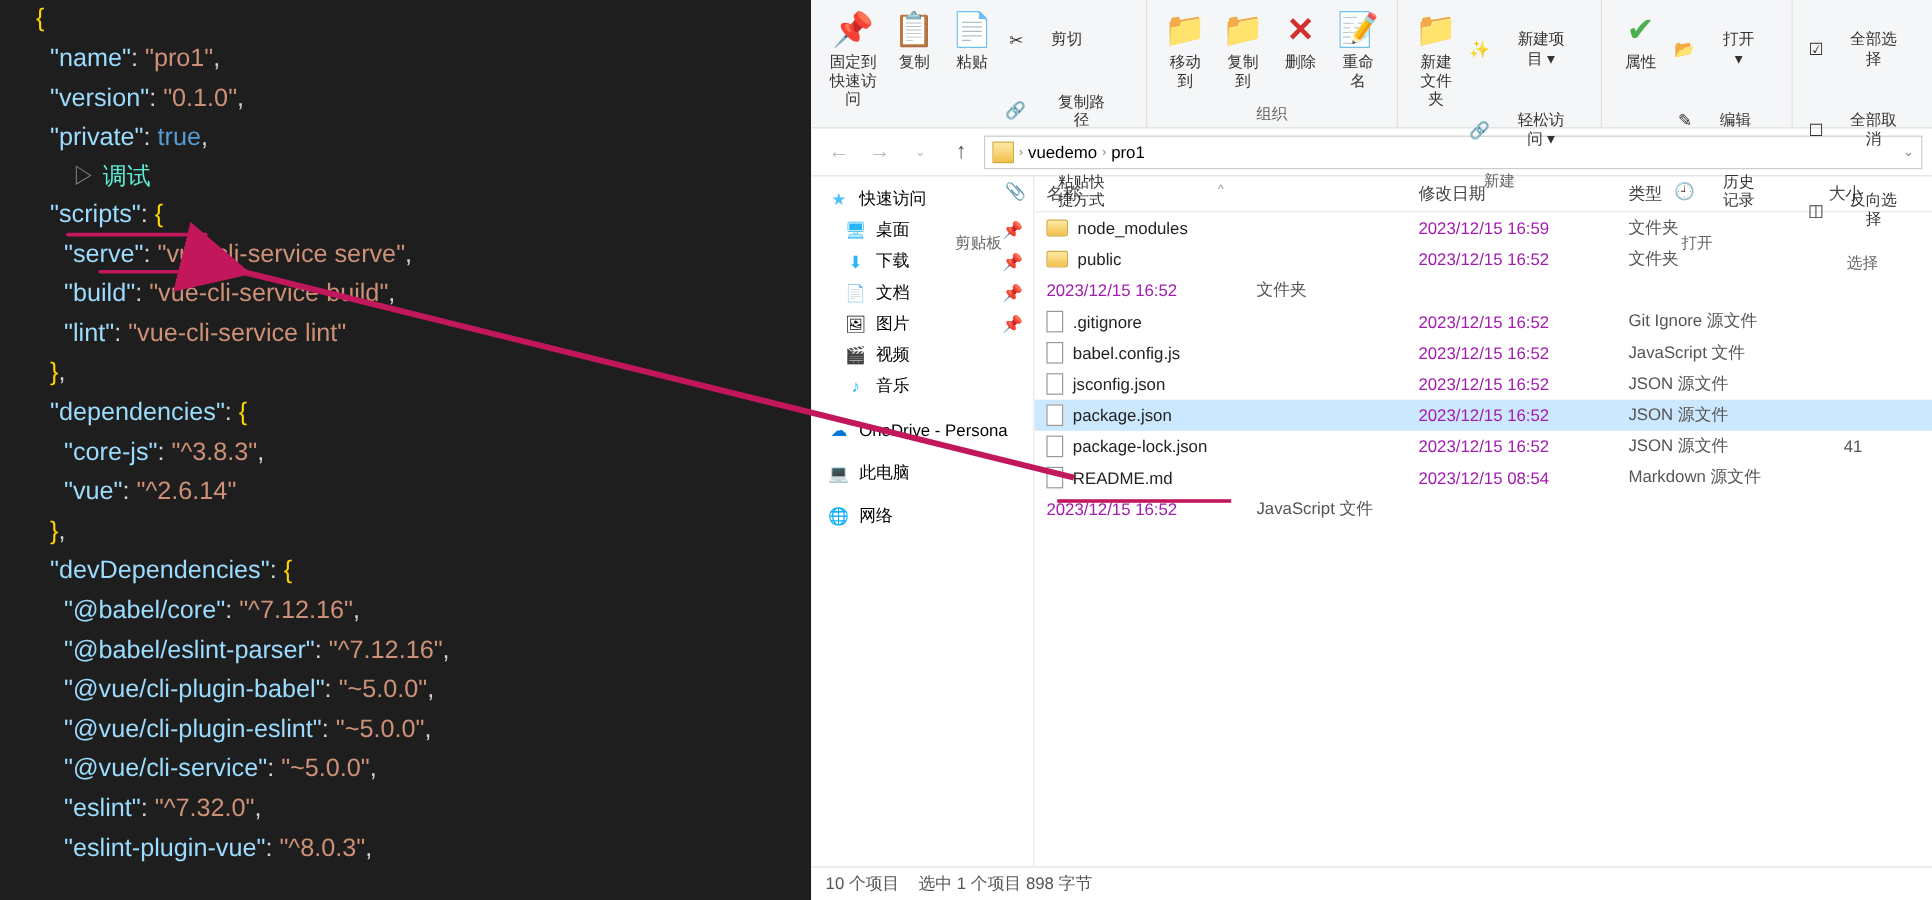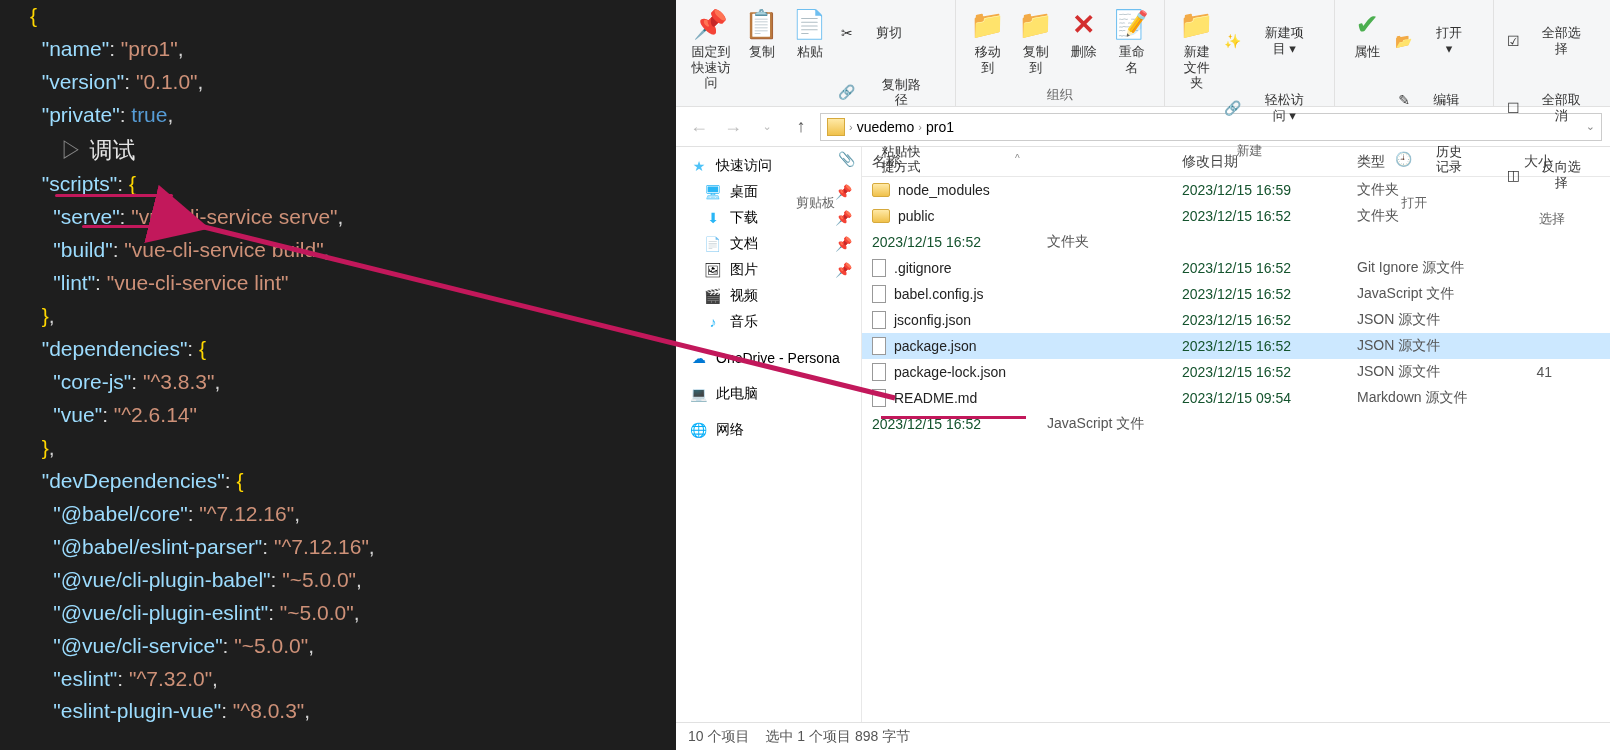--- a/index.html
+++ b/index.html
@@ -4,21 +4,21 @@
 <style>
 *{margin:0;padding:0;box-sizing:border-box;font-family:"Microsoft YaHei","Segoe UI",sans-serif}
 body{width:1610px;height:750px;overflow:hidden;display:flex}
 .editor{width:676px;height:750px;background:#1e1e1e;color:#d4d4d4;font-family:Consolas,monospace;font-size:21px;line-height:1.57;padding:0 0 0 30px;position:relative}
 .editor .line{white-space:pre}
 .brace{color:#ffd700}
 .key{color:#9cdcfe}
 .str{color:#ce9178}
 .bool{color:#569cd6}
 .punc{color:#d4d4d4}
-.debug{color:#e5e5e5;font-size:23px;padding-left:30px}
+.debug{color:#5eead4;font-size:20px;padding-left:30px}
 .debug::before{content:"▷ ";color:#888}
 .underline-red{position:absolute;height:3px;background:#c2185b;border-radius:2px}
 .ul1{left:55px;top:194px;width:118px}
 .ul2{left:82px;top:225px;width:102px}
 .fileexp{width:934px;height:750px;background:#fff;display:flex;flex-direction:column;position:relative}
 .ribbon{height:107px;background:#f5f6f7;border-bottom:1px solid #e1e1e1;display:flex;position:relative}
 .ribbon-group{display:flex;flex-direction:column;align-items:center;border-right:1px solid #e1e1e1;padding:4px 8px 0}
 .ribbon-group .btns{display:flex;flex:1}
 .ribbon-group .gname{font-size:13px;color:#666;text-align:center;padding:2px 0}
 .rbtn{display:flex;flex-direction:column;align-items:center;padding:2px 6px;font-size:13px;color:#333;cursor:pointer;min-width:48px}
@@ -39,21 +39,21 @@
 .sideitem{display:flex;align-items:center;padding:4px 8px 4px 28px;gap:8px;cursor:pointer}
 .sideitem.head{padding-left:14px;font-weight:400}
 .sideitem .si{width:18px;height:18px;display:inline-flex;align-items:center;justify-content:center}
 .filelist{flex:1;display:flex;flex-direction:column}
 .listhead{display:flex;height:30px;border-bottom:1px solid #e8e8e8;font-size:14px;color:#444;align-items:center}
 .listhead .col{padding:0 10px;cursor:pointer}
 .listhead .c1{width:310px}.listhead .c2{width:175px}.listhead .c3{width:155px}.listhead .c4{width:60px;text-align:right}
 .rowwrap{flex:1;overflow:auto}
 .row{display:flex;height:26px;align-items:center;font-size:14px;color:#222}
 .row .c1{width:310px;display:flex;align-items:center;gap:8px;padding-left:10px}
-.row .c2{width:175px;color:#14532d;padding-left:10px}
+.row .c2{width:175px;color:#a21caf;padding-left:10px}
 .row .c3{width:155px;color:#555;padding-left:10px}
 .row .c4{width:60px;text-align:right;color:#555;padding-right:10px}
 .row.sel{background:#cce8ff}
 .folder-ic{width:18px;height:14px;background:linear-gradient(#ffe9a6,#f0c14b);border:1px solid #d6a93c;border-radius:2px}
 .file-ic{width:14px;height:18px;background:#fff;border:1px solid #999;position:relative}
 .status{height:28px;border-top:1px solid #e1e1e1;display:flex;align-items:center;padding:0 12px;gap:16px;font-size:14px;color:#555}
 .arrow-svg{position:absolute;left:0;top:0;pointer-events:none;z-index:50}
 .underline-file{position:absolute;height:3px;background:#c2185b;left:205px;width:145px;top:416px;z-index:40}
 .ribbon .pin-ic{color:#5b9bd5}
 .x-ic{color:#d32f2f;font-weight:bold;font-size:30px}
@@ -348,21 +348,21 @@
             </div>
             <div class="c2">2023/12/15 16:52</div>
             <div class="c3">JSON 源文件</div>
             <div class="c4">41</div>
           </div>
           <div class="row">
             <div class="c1">
               <span class="file-ic"></span>
               <span>README.md</span>
             </div>
-            <div class="c2">2023/12/15 09:54</div>
+            <div class="c2">2023/12/15 08:54</div>
             <div class="c3">Markdown 源文件</div>
             <div class="c4"></div>
           </div>
           <div class="row">
             <div class="c2">2023/12/15 16:52</div>
             <div class="c3">JavaScript 文件</div>
             <div class="c4"></div>
           </div>
         </div>
       <div class="underline-file"></div>

